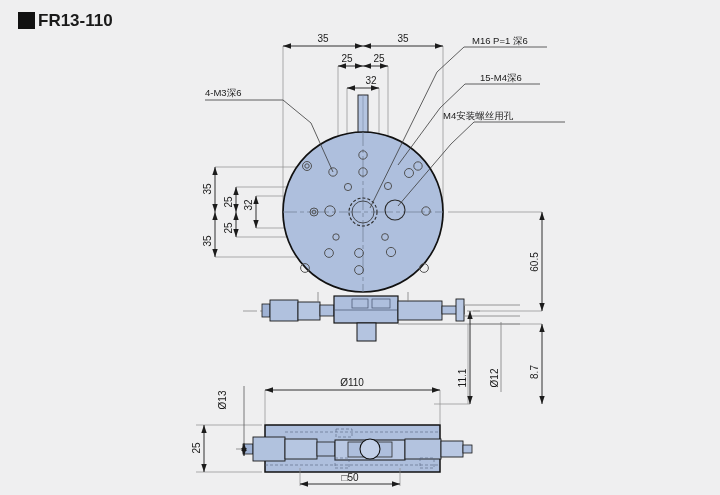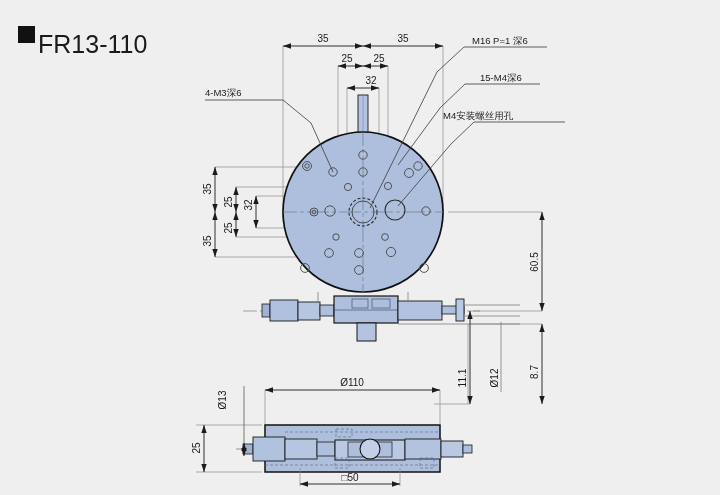--- a/index.html
+++ b/index.html
@@ -29,26 +29,25 @@
     align-items: center;
     gap: 3px;
   }
   .title-square {
     width: 17px;
     height: 17px;
     background: #111111;
     display: inline-block;
   }
   .title-text {
-    font-size: 25px;
+    font-size: 17px;
     color: #1a1a1a;
     letter-spacing: 0px;
     line-height: 1;
-    font-weight: 400;
-    margin-top: 20px;
+    font-weight: 700;
   }
   svg.drawing {
     position: absolute;
     left: 0;
     top: 0;
   }
   text {
     font-family: "Liberation Sans", "DejaVu Sans", sans-serif;
     fill: #1b1b1b;
   }

